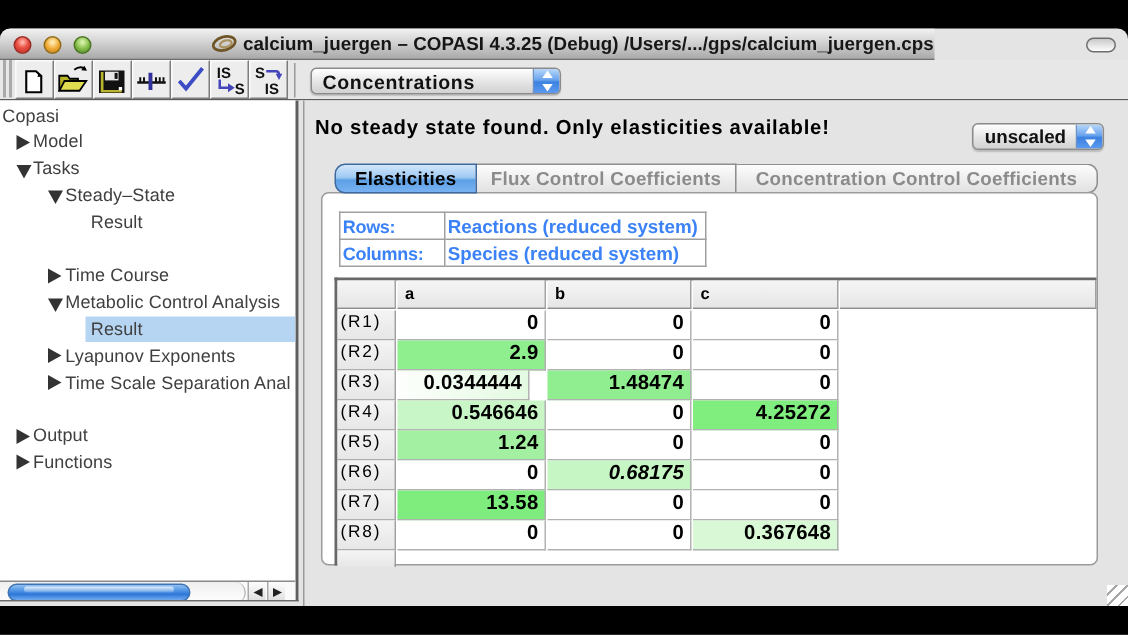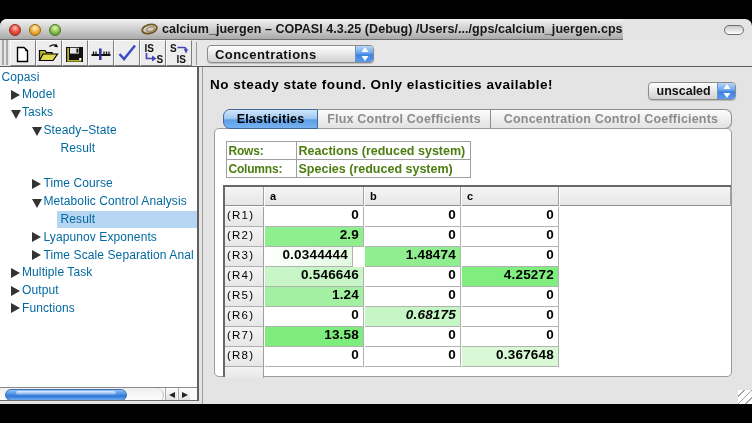--- a/index.html
+++ b/index.html
@@ -39,21 +39,21 @@
   border-radius:0 3px 3px 0; border-left:1px solid #6f92c2;
   background:linear-gradient(#b8d7f8, #6aa4ee 45%, #3c82e0 55%, #5c9af0); }
 .combo .stepper svg { position:absolute; left:50%; top:50%; transform:translate(-50%,-50%);}
 #conc { left:207px; top:5px; width:167px; height:18px; }
 #conc .lbl { position:absolute; left:7px; top:1px; font-size:13px; font-weight:bold; color:#111; letter-spacing:0.45px; }
 
 
 #main { position:absolute; left:0; top:48px; width:752px; height:337px; background:#e4e4e4; }
 #tree { position:absolute; left:0; top:0; width:198.5px; height:334px; background:#fff;
   border-right:2px solid #5f5f5f; border-bottom:1px solid #6a6a6a; overflow:hidden; }
-.trow { position:absolute; left:0; width:197px; height:17px; line-height:17px; font-size:12px; color:#0369a1;
+.trow { position:absolute; left:0; width:197px; height:17px; line-height:17px; font-size:12px; color:#404040;
   white-space:nowrap; letter-spacing:0.1px; }
 .tri-r { position:absolute; top:3.5px; width:0; height:0;
   border-left:9px solid #333; border-top:5.5px solid transparent; border-bottom:5.5px solid transparent; }
 .tri-d { position:absolute; top:5.5px; width:0; height:0;
   border-top:9px solid #333; border-left:5.5px solid transparent; border-right:5.5px solid transparent; }
 #tsel { position:absolute; left:57px; top:143.5px; width:140px; height:17.5px; background:#b5d5f3; }
 
 #hscroll { position:absolute; left:0px; top:320px; width:196.5px; height:13px;
   background:#fafafa; border-top:1px solid #8a8a8a; }
 #hs-track { position:absolute; left:0; top:0; width:164px; height:14px;
@@ -90,21 +90,21 @@
   border-color:#40699f; color:#000; }
 #tab2 { left:95px; width:173px; border-left:none; }
 #tab3 { left:268px; width:241px; border-left:none; border-radius:0 7px 7px 0; }
 
 
 #panel { position:absolute; left:14px; top:61px; width:518px; height:249px;
   background:#fff; border:1px solid #9b9b9b; border-radius:5px; }
 
 
 #info { position:absolute; left:11px; top:12px; border-collapse:collapse; }
-#info td { border:1px solid #9f9f9f; font-size:12.5px; font-weight:bold; color:#4d7c0f;
+#info td { border:1px solid #9f9f9f; font-size:12.5px; font-weight:bold; color:#3b82f6;
   height:18px; padding:0 0 0 1.5px; background:#fff; white-space:nowrap; }
 #info td.c1 { width:70px; font-size:12px; letter-spacing:-0.2px; }
 #info td.c2 { width:174px; }
 
 
 #dtable { position:absolute; left:8px; top:56px; width:508px; height:192px;
   border-left:2px solid #686868; border-top:2px solid #686868; }
 .hc { position:absolute; top:0; height:19px; background:linear-gradient(#f5f5f5,#e6e6e6);
   border-right:1px solid #a0a0a0; border-bottom:1px solid #8e8e8e;
   font-size:11px; font-weight:bold; color:#000; padding:2.5px 0 0 5px; }
@@ -228,24 +228,20 @@
       <div class="trow" style="top:143.9px">
             <span style="position:absolute;left:60.5px">Result</span>
           </div>
       <div class="trow" style="top:161.7px">
             <i class="tri-r" style="left:31.5px"></i>
             <span style="position:absolute;left:43.5px">Lyapunov Exponents</span>
           </div>
       <div class="trow" style="top:179.5px">
             <i class="tri-r" style="left:31.5px"></i>
             <span style="position:absolute;left:43.5px">Time Scale Separation Anal</span>
-          </div>
-      <div class="trow" style="top:197.3px">
-            <i class="tri-r" style="left:11px"></i>
-            <span style="position:absolute;left:22px">Multiple Task</span>
           </div>
       <div class="trow" style="top:215.1px">
             <i class="tri-r" style="left:11px"></i>
             <span style="position:absolute;left:22px">Output</span>
           </div>
       <div class="trow" style="top:232.9px">
             <i class="tri-r" style="left:11px"></i>
             <span style="position:absolute;left:22px">Functions</span>
           </div>
       <div id="hscroll">

